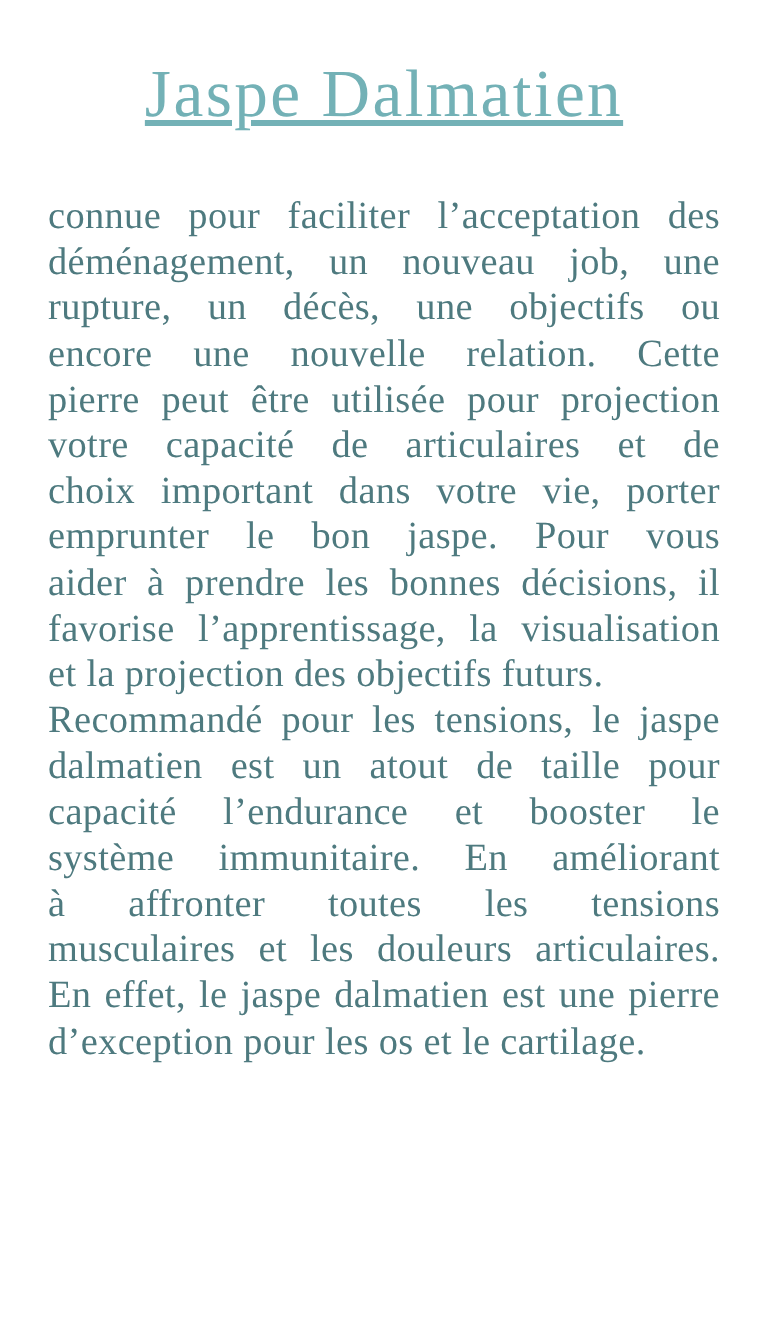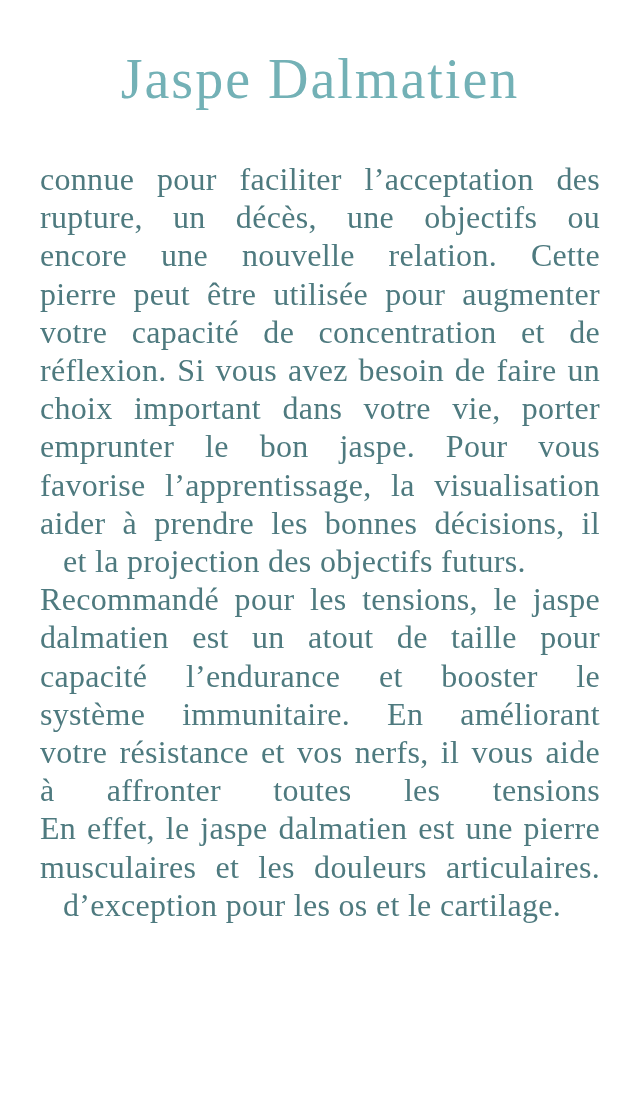--- a/index.html
+++ b/index.html
@@ -19,72 +19,71 @@
     box-sizing: border-box;
   }
   .title {
     margin: 44px 20px 0 20px;
     text-align: center;
     font-size: 56px;
     line-height: 70px;
     font-weight: 400;
     letter-spacing: 2px;
     color: var(--title-color, #73b1b6);
+    text-decoration: underline;
   }
   .textblock {
     margin: 46px 40px 0 40px;
     font-size: 32px;
     line-height: 38.2px;
     letter-spacing: 0.3px;
     color: var(--body-color, #4e7a7f);
   }
   .para {
     margin: 0;
   }
   .line {
     display: block;
     text-align: justify;
     text-align-last: justify;
     white-space: normal;
   }
   .line.para-last {
     text-align-last: left;
-    margin-left: 23px;
   }
 </style>
 </head>
 <body>
 
 <main class="page">
 
   <h1 class="title">Jaspe Dalmatien</h1>
 
   <section class="textblock">
 
     <p class="para">
       <span class="line">connue pour faciliter l’acceptation des</span>
+      <span class="line">déménagement, un nouveau job, une</span>
       <span class="line">rupture, un décès, une objectifs ou</span>
       <span class="line">encore une nouvelle relation. Cette</span>
-      <span class="line">pierre peut être utilisée pour augmenter</span>
-      <span class="line">votre capacité de concentration et de</span>
-      <span class="line">réflexion. Si vous avez besoin de faire un</span>
+      <span class="line">pierre peut être utilisée pour projection</span>
+      <span class="line">votre capacité de articulaires et de</span>
       <span class="line">choix important dans votre vie, porter</span>
       <span class="line">emprunter le bon jaspe. Pour vous</span>
+      <span class="line">aider à prendre les bonnes décisions, il</span>
       <span class="line">favorise l’apprentissage, la visualisation</span>
-      <span class="line">aider à prendre les bonnes décisions, il</span>
       <span class="line para-last">et la projection des objectifs futurs.</span>
     </p>
 
     <p class="para">
       <span class="line">Recommandé pour les tensions, le jaspe</span>
       <span class="line">dalmatien est un atout de taille pour</span>
       <span class="line">capacité l’endurance et booster le</span>
       <span class="line">système immunitaire. En améliorant</span>
-      <span class="line">votre résistance et vos nerfs, il vous aide</span>
       <span class="line">à affronter toutes les tensions</span>
+      <span class="line">musculaires et les douleurs articulaires.</span>
       <span class="line">En effet, le jaspe dalmatien est une pierre</span>
-      <span class="line">musculaires et les douleurs articulaires.</span>
       <span class="line para-last">d’exception pour les os et le cartilage.</span>
     </p>
 
   </section>
 
 </main>
 
 </body></html>

